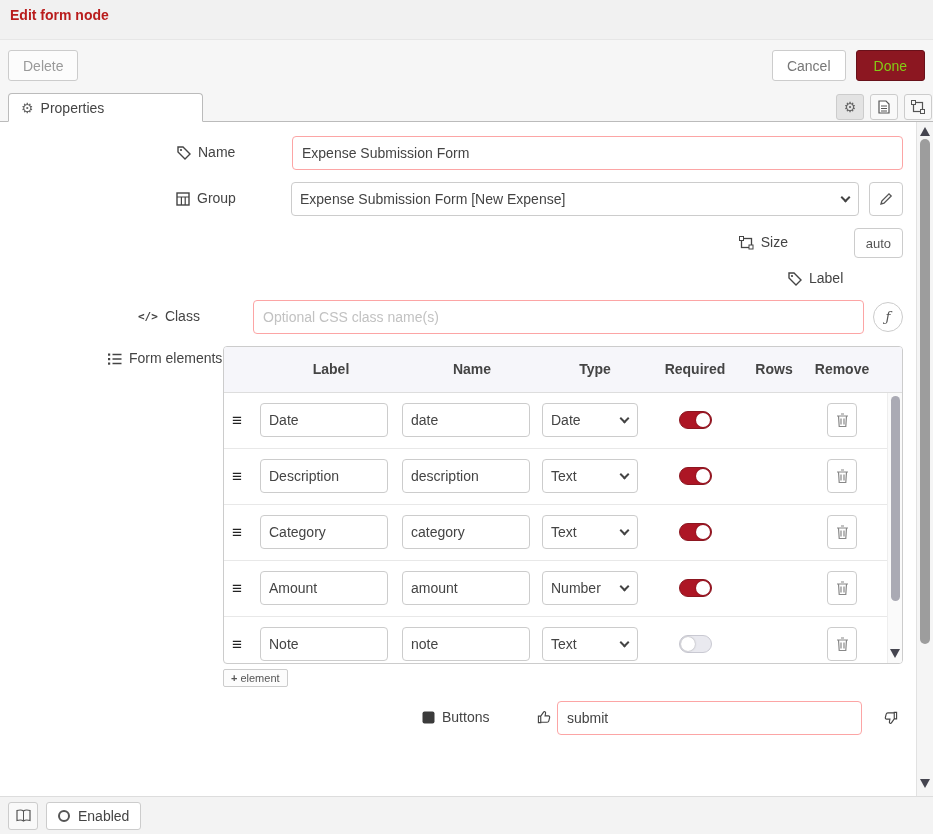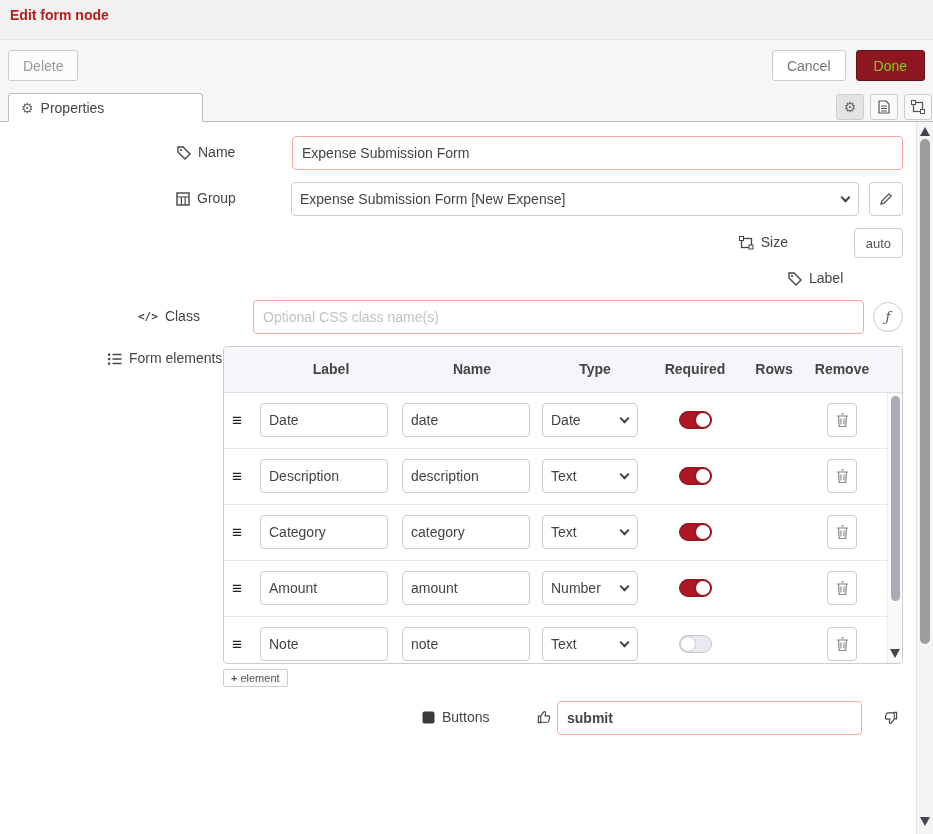--- a/index.html
+++ b/index.html
@@ -80,21 +80,21 @@
   .fe-scrollbar { position:absolute; top:0; right:0; bottom:0; width:15px; background:#fafafa; border-left:1px solid #eee; }
   .fe-scrollbar .thumb { position:absolute; top:3px; left:3px; width:9px; height:205px; background:#aaaab4; border-radius:5px; }
   .fe-scrollbar .tri-down { position:absolute; bottom:5px; left:2px; }
 
   .add-el { margin-top:5px; align-self:flex-start; height:18px; font-size:11px; font-family:inherit; border:1px solid #ccc; border-radius:2px; background:#fcfcfc; color:#555; padding:0 7px; display:inline-flex; align-items:center; gap:3px; cursor:pointer; }
   .add-el .plus { font-weight:bold; font-size:11px; }
 
   
   .btns-controls { display:flex; align-items:center; }
   .thumb-icon { margin-right:5px; display:inline-flex; }
-  .w-btn { width:305px;font-weight:bold; }
+  .w-btn { width:305px; }
   .gap18 { width:21px; }
 
   
   .chk-row { margin-left:115px; display:flex; align-items:center; gap:7px; margin-bottom:0; }
   .chk-row input { width:14px; height:14px; cursor:pointer; }
 
   
   .main-scrollbar { position:absolute; top:0; right:0; width:17px; height:100%; background:#f5f5f5; border-left:1px solid #e2e2e2; }
   .tri-up { width:0; height:0; border-left:5px solid transparent; border-right:5px solid transparent; border-bottom:9px solid #45454f; }
   .tri-down { width:0; height:0; border-left:5px solid transparent; border-right:5px solid transparent; border-top:9px solid #45454f; }
@@ -422,14 +422,26 @@
     </div>
 
 
     <div class="main-scrollbar">
       <span class="tri-up"></span>
       <span class="thumb"></span>
       <span class="tri-down"></span>
     </div>
   </div>
 
+  <div class="footer">
+    <button class="footer-icon-btn">
+      <svg width="15" height="13" viewBox="0 0 15 13">
+          <path d="M7.5 2C6 .8 3.5.8 1 1.5v10c2.5-.7 5-.7 6.5.5 1.5-1.2 4-1.2 6.5-.5v-10C11.5.8 9 .8 7.5 2z" fill="none" stroke="#555" stroke-width="1.2"></path>
+          <path d="M7.5 2v10" stroke="#555" stroke-width="1"></path>
+        </svg>
+    </button>
+    <button class="enabled-btn">
+      <span class="enabled-circle"></span>
+      <span>Enabled</span>
+    </button>
+  </div>
 
 </div>
 
 </body></html>

